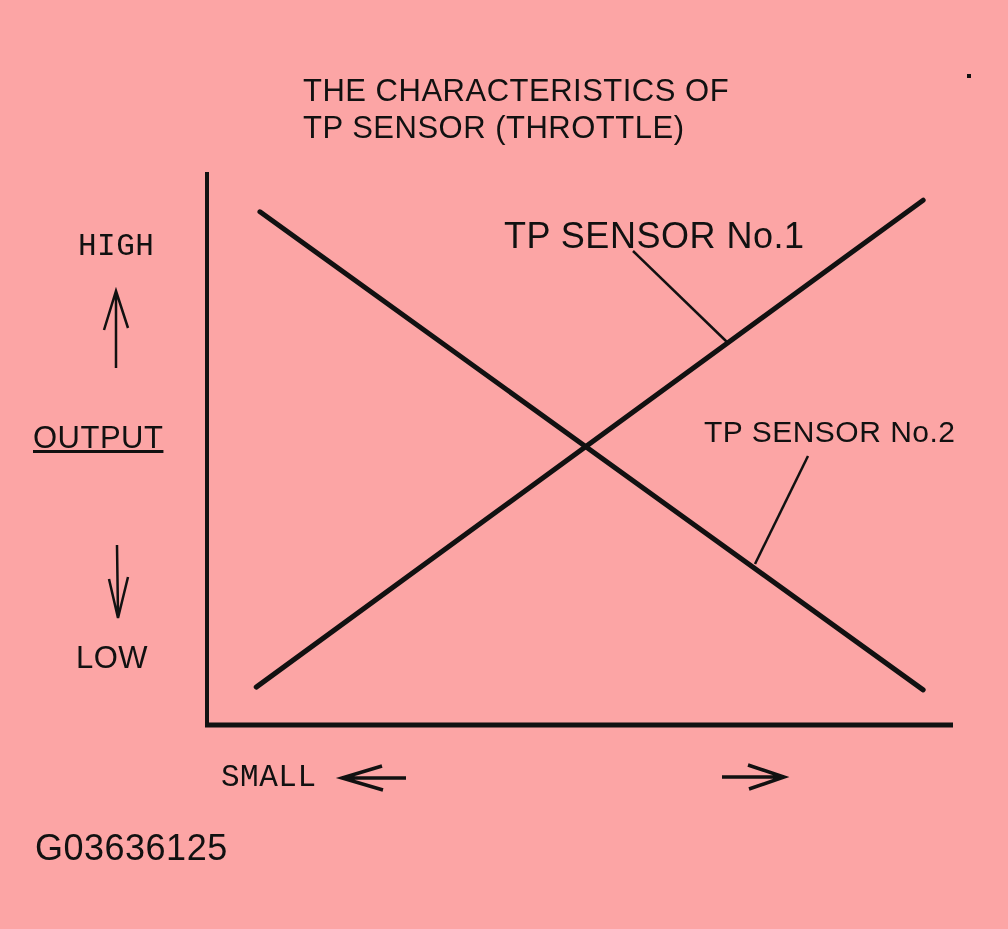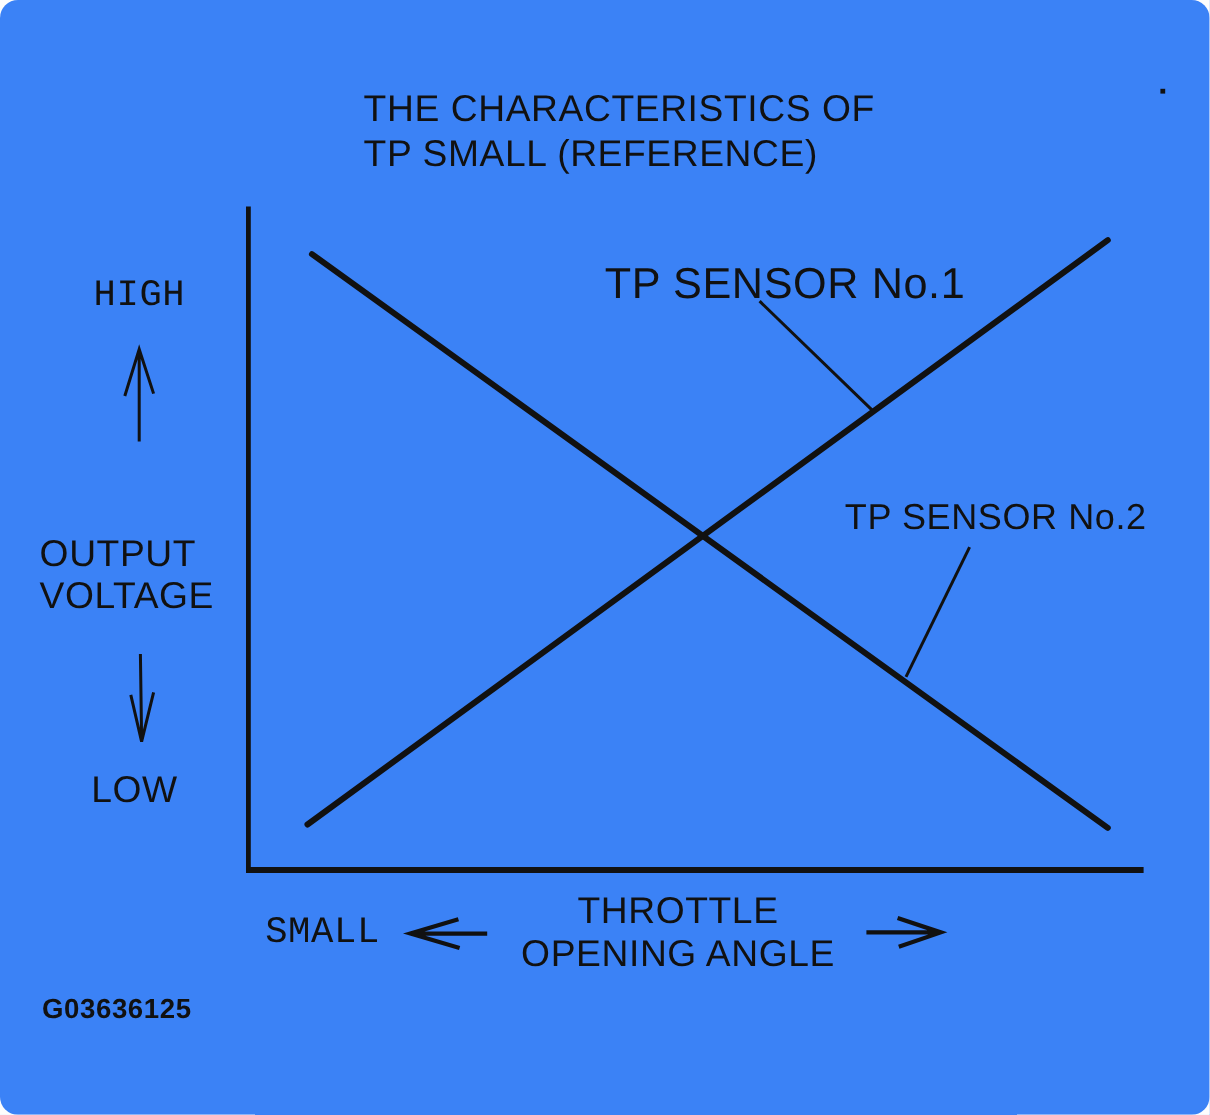--- a/index.html
+++ b/index.html
@@ -5,58 +5,57 @@
   html, body {
     margin: 0;
     padding: 0;
     background: #fdfdfd;
     font-family: "Liberation Sans", "DejaVu Sans", sans-serif;
   }
   .canvas {
     position: relative;
     width: 1008px;
     height: 929px;
-    background: #3b82f6;
+    background: #fca5a5;
     color: #111;
     overflow: hidden;
-    border-radius: 15px;
   }
   .lbl {
     position: absolute;
     color: #111;
     letter-spacing: 0.5px;
     white-space: nowrap;
     font-size: 31px;
   }
   .title {
     left: 303px;
     top: 72px;
     line-height: 37px;
     font-size: 31px;
   }
   .high  { left: 78px;  top: 229px; font-family: Liberation Mono, monospace; }
   .low   { left: 76px;  top: 640px; }
-  .outv  { left: 33px;  top: 444px; line-height: 35px; }
+  .outv  { left: 33px;  top: 420px; line-height: 35px; text-decoration: underline; }
   .s1lbl { left: 504px; top: 215px; font-size: 36px; }
   .s2lbl { left: 704px; top: 415px; font-size: 30px; text-align: center; }
   .small { left: 221px; top: 760px; font-family: Liberation Mono, monospace; }
   .large { left: 803px; top: 761px; }
   .throttle {
     left: 415px;
     top: 741px;
     width: 300px;
     text-align: center;
     line-height: 36px;
     white-space: nowrap;
   }
   .figcode {
     left: 35px;
     top: 827px;
-    font-size: 23px;
-    font-weight: bold;
+    font-size: 36px;
+    font-weight: normal;
     letter-spacing: 0.5px;
     text-align: center;
   }
   .speck {
     position: absolute;
     left: 967px;
     top: 74px;
     width: 4px;
     height: 4px;
     background: #111;
@@ -85,36 +84,31 @@
     <line x1="808" y1="456" x2="755" y2="564" stroke="#111" stroke-width="2.5"></line>
 
     <path d="M116 368 L116 293 M104 330 L116 291 L128 328" stroke="#111" stroke-width="2.5" fill="none"></path>
     <path d="M117 545 L118 615 M109 579 L118 618 L128 577" stroke="#111" stroke-width="2.5" fill="none"></path>
     <path d="M406 778 L345 778 M382 766 L342 778 L383 790" stroke="#111" stroke-width="3.5" fill="none"></path>
     <path d="M722 777 L780 777 M748 765 L784 777 L749 789" stroke="#111" stroke-width="3.5" fill="none"></path>
   </svg>
 
   <div class="lbl title">
     <div>THE CHARACTERISTICS OF</div>
-    <div>TP SMALL (REFERENCE)</div>
+    <div>TP SENSOR (THROTTLE)</div>
   </div>
 
   <div class="lbl high">HIGH</div>
   <div class="lbl outv">
     <div>OUTPUT</div>
-    <div>VOLTAGE</div>
   </div>
   <div class="lbl low">LOW</div>
 
   <div class="lbl s1lbl">TP SENSOR No.1</div>
   <div class="lbl s2lbl">TP SENSOR No.2</div>
 
   <div class="lbl small">SMALL</div>
-  <div class="lbl throttle">
-    <div>THROTTLE</div>
-    <div>OPENING ANGLE</div>
-  </div>
 
   <div class="lbl figcode">G03636125</div>
 
   <div class="speck"></div>
 
 </div>
 
 </body></html>

